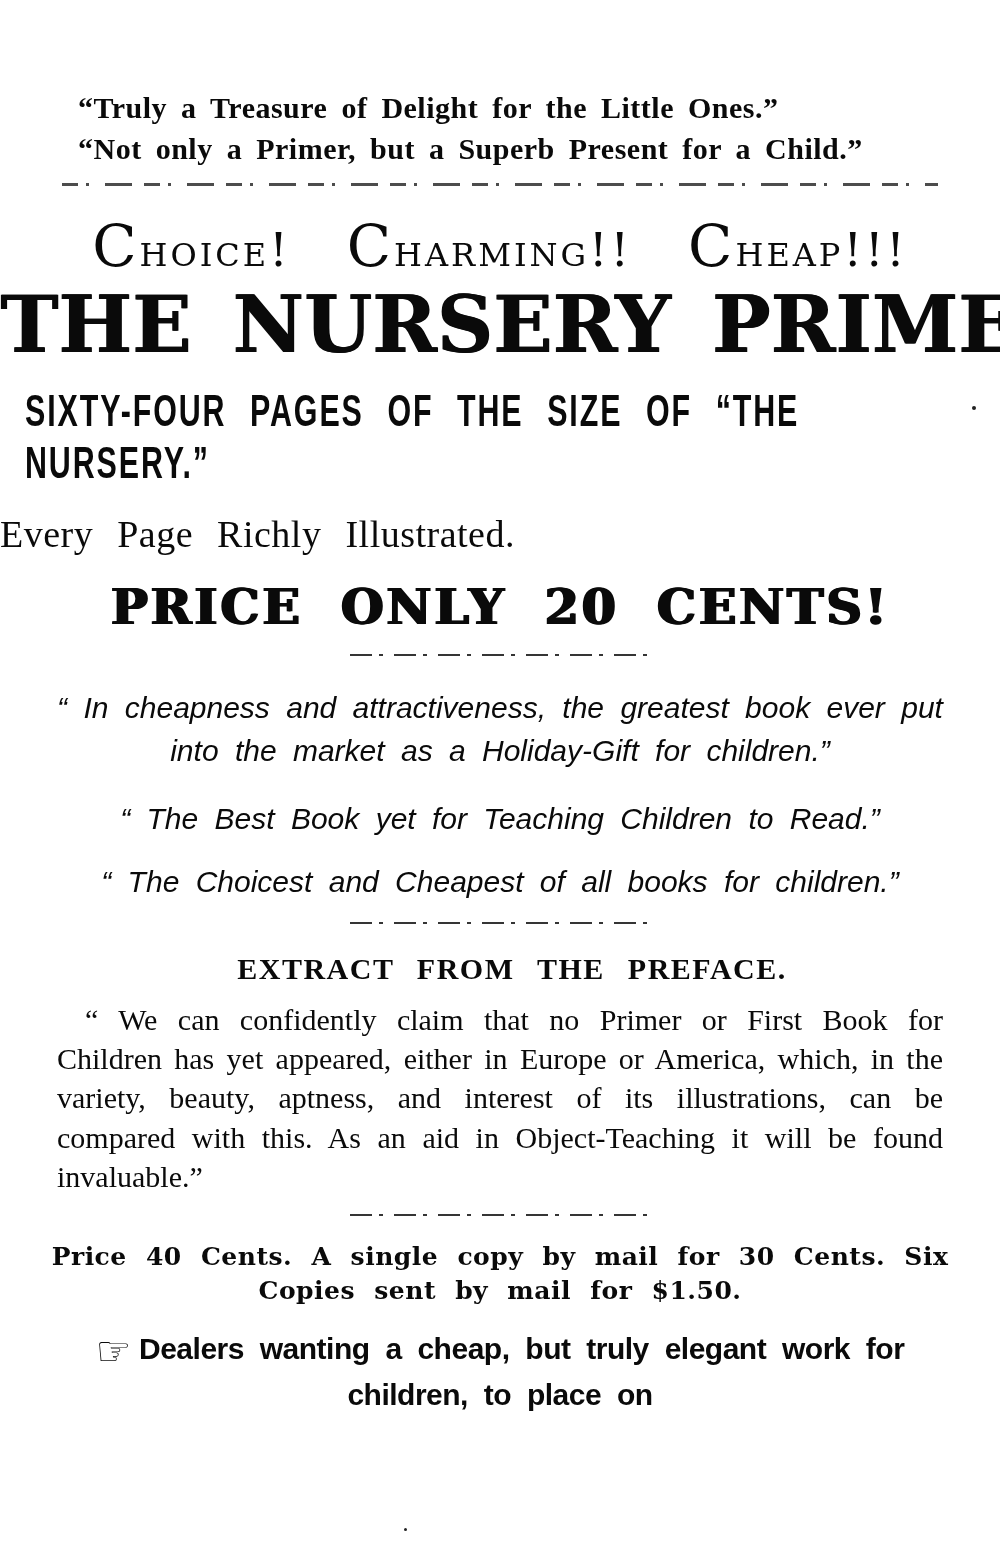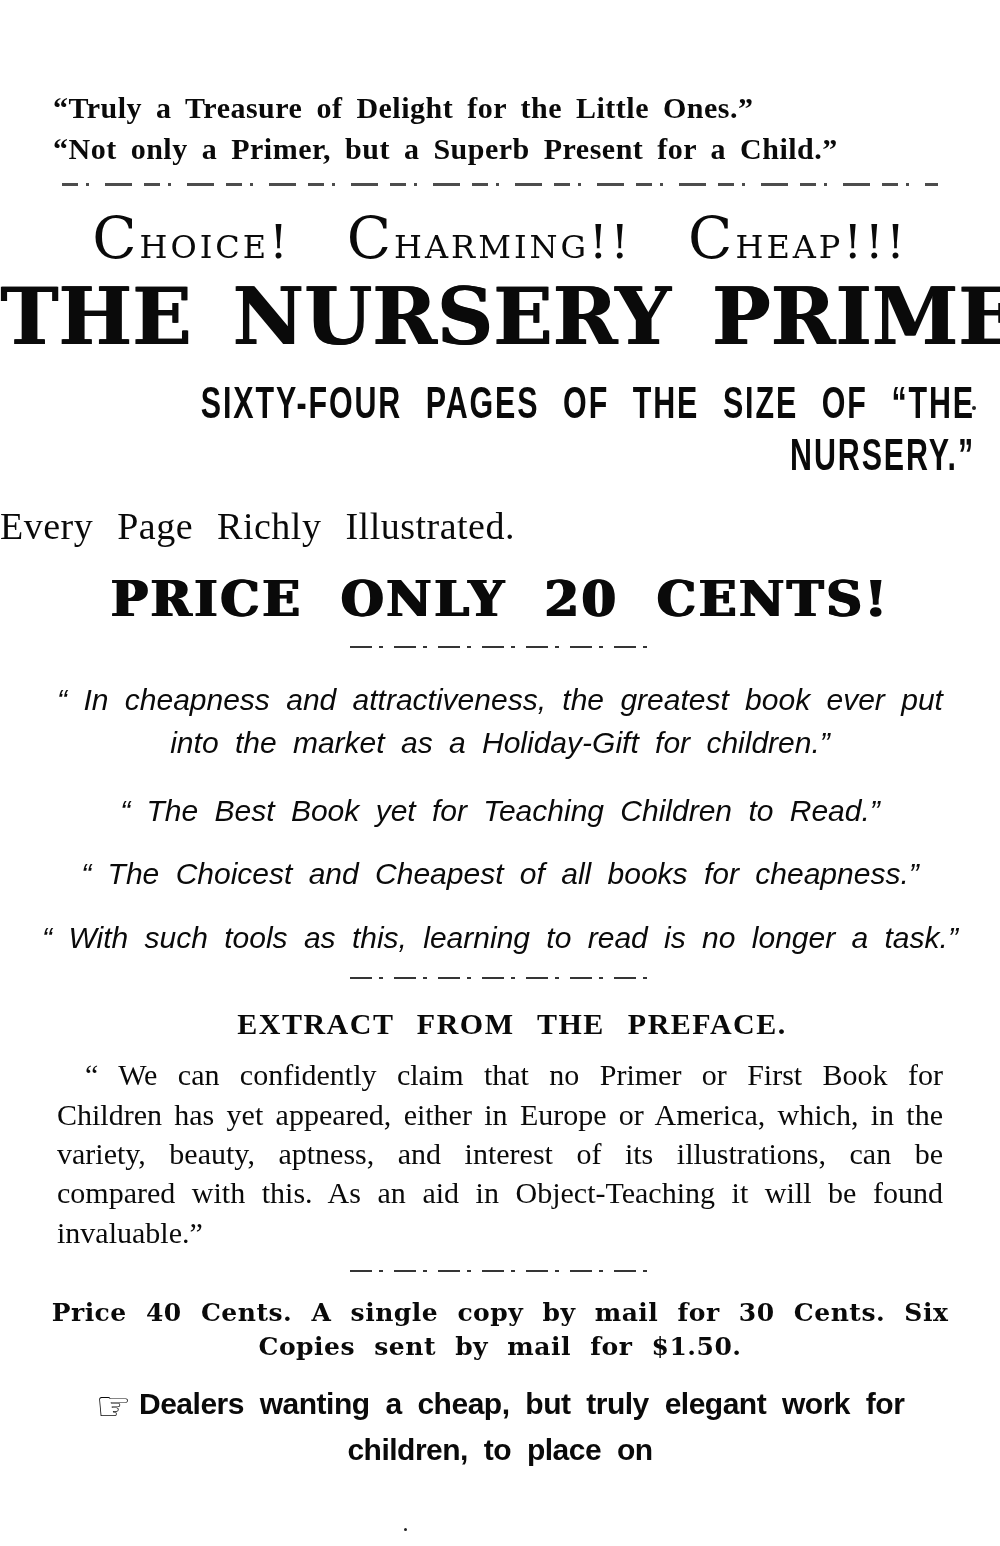--- a/index.html
+++ b/index.html
@@ -8,42 +8,42 @@
     width:1000px;height:1546px;
     margin:0 auto;
     background:#ffffff;
     color:#0a0a0a;
     font-family:"Liberation Serif", serif;
     overflow:hidden;
   }
   
   .top-quotes{
     padding-top:88px;
-    padding-left:53px;
+    padding-left:78px;
     font-weight:700;
     font-size:30px;
     line-height:1.35;
     letter-spacing:0.5px;
     word-spacing:6px;
   }
   
   .rule-full{
     height:3px;
     margin:14px 62px 0 62px;
     background:repeating-linear-gradient(90deg,#111 0 16px,transparent 16px 24px,#111 24px 27px,transparent 27px 43px,#111 43px 70px,transparent 70px 82px);
     opacity:.75;
   }
   .rule-center{
     height:2px;width:300px;
     margin:18px auto 0 auto;
     background:repeating-linear-gradient(90deg,#111 0 22px,transparent 22px 29px,#111 29px 33px,transparent 33px 44px);
     opacity:.85;
   }
   
-  .tagline{ text-align:center; margin-top:18px; }
+  .tagline{ text-align:center; margin-top:26px; }
   .tagline .word{
     display:inline-block;
     font-variant:small-caps;
     text-transform:lowercase;
     font-size:46px;
     letter-spacing:3px;
     margin:0 26px;
     font-family:"DejaVu Serif", serif;
   }
   .tagline .word::first-letter{ font-size:58px; text-transform:uppercase; }
@@ -62,21 +62,21 @@
   }
   .binding{
     text-align:center;
     margin-top:16px;
     font-family:"DejaVu Serif", serif;
     font-weight:700;
     font-size:31px;
     letter-spacing:2px;
     word-spacing:16px;
   }
-  .pages-wrap{ text-align:right; margin-top:34px; }
+  .pages-wrap{ text-align:left; margin-top:34px; }
   .pages{
     display:inline-block;
     font-family:"Liberation Sans", sans-serif;
     font-weight:700;
     font-size:32px;
     letter-spacing:2px;
     word-spacing:14px;
     transform:scale(0.95,1.4);
   }
   .illustrated{
@@ -188,22 +188,21 @@
   </div>
 
   <div class="illustrated">Every Page Richly Illustrated.</div>
 
   <div class="price-banner">PRICE ONLY 20 CENTS!</div>
 
   <div class="rule-center"></div>
 
   <div class="review q1">“ In cheapness and attractiveness, the greatest book ever put into the market as a Holiday-Gift for children.”</div>
   <div class="review q2">“ The Best Book yet for Teaching Children to Read.”</div>
-  <div class="review q3">“ The Choicest and Cheapest of all books for cheapness.”</div>
-  <div class="review q4">“ With such tools as this, learning to read is no longer a task.”</div>
+  <div class="review q3">“ The Choicest and Cheapest of all books for children.”</div>
 
   <div class="rule-center"></div>
 
   <div class="preface-heading">EXTRACT FROM THE PREFACE.</div>
   <div class="preface-body">“ We can confidently claim that no Primer or First Book for Children has yet appeared, either in Europe or America, which, in the variety, beauty, aptness, and interest of its illustrations, can be compared with this.  As an aid in Object-Teaching it will be found invaluable.”</div>
 
   <div class="rule-center"></div>
 
   <div class="ordering">
     <div>Price 40 Cents.  A single copy by mail for 30 Cents.  Six</div>

